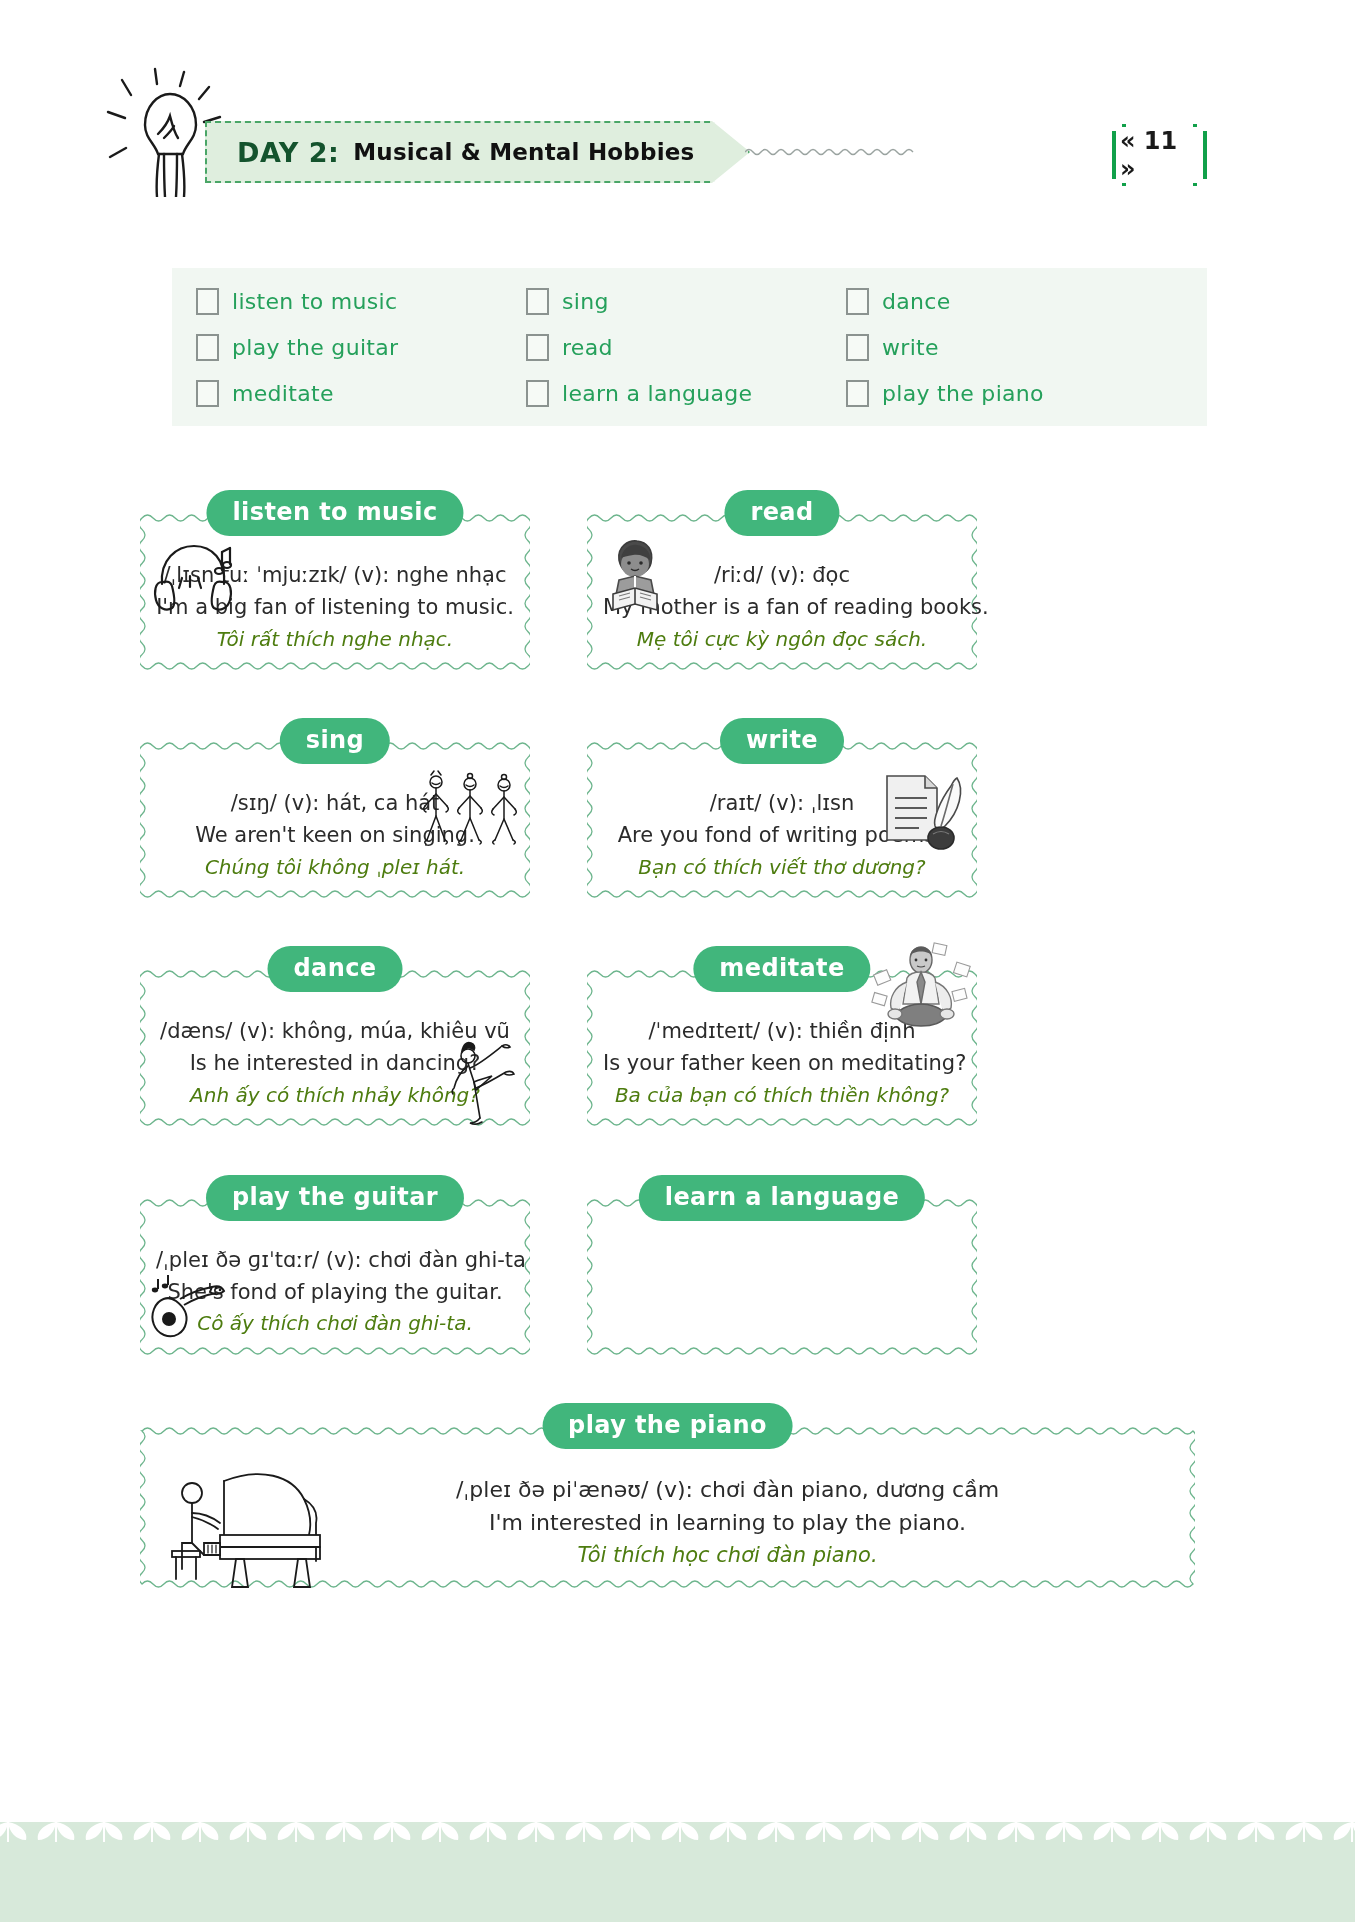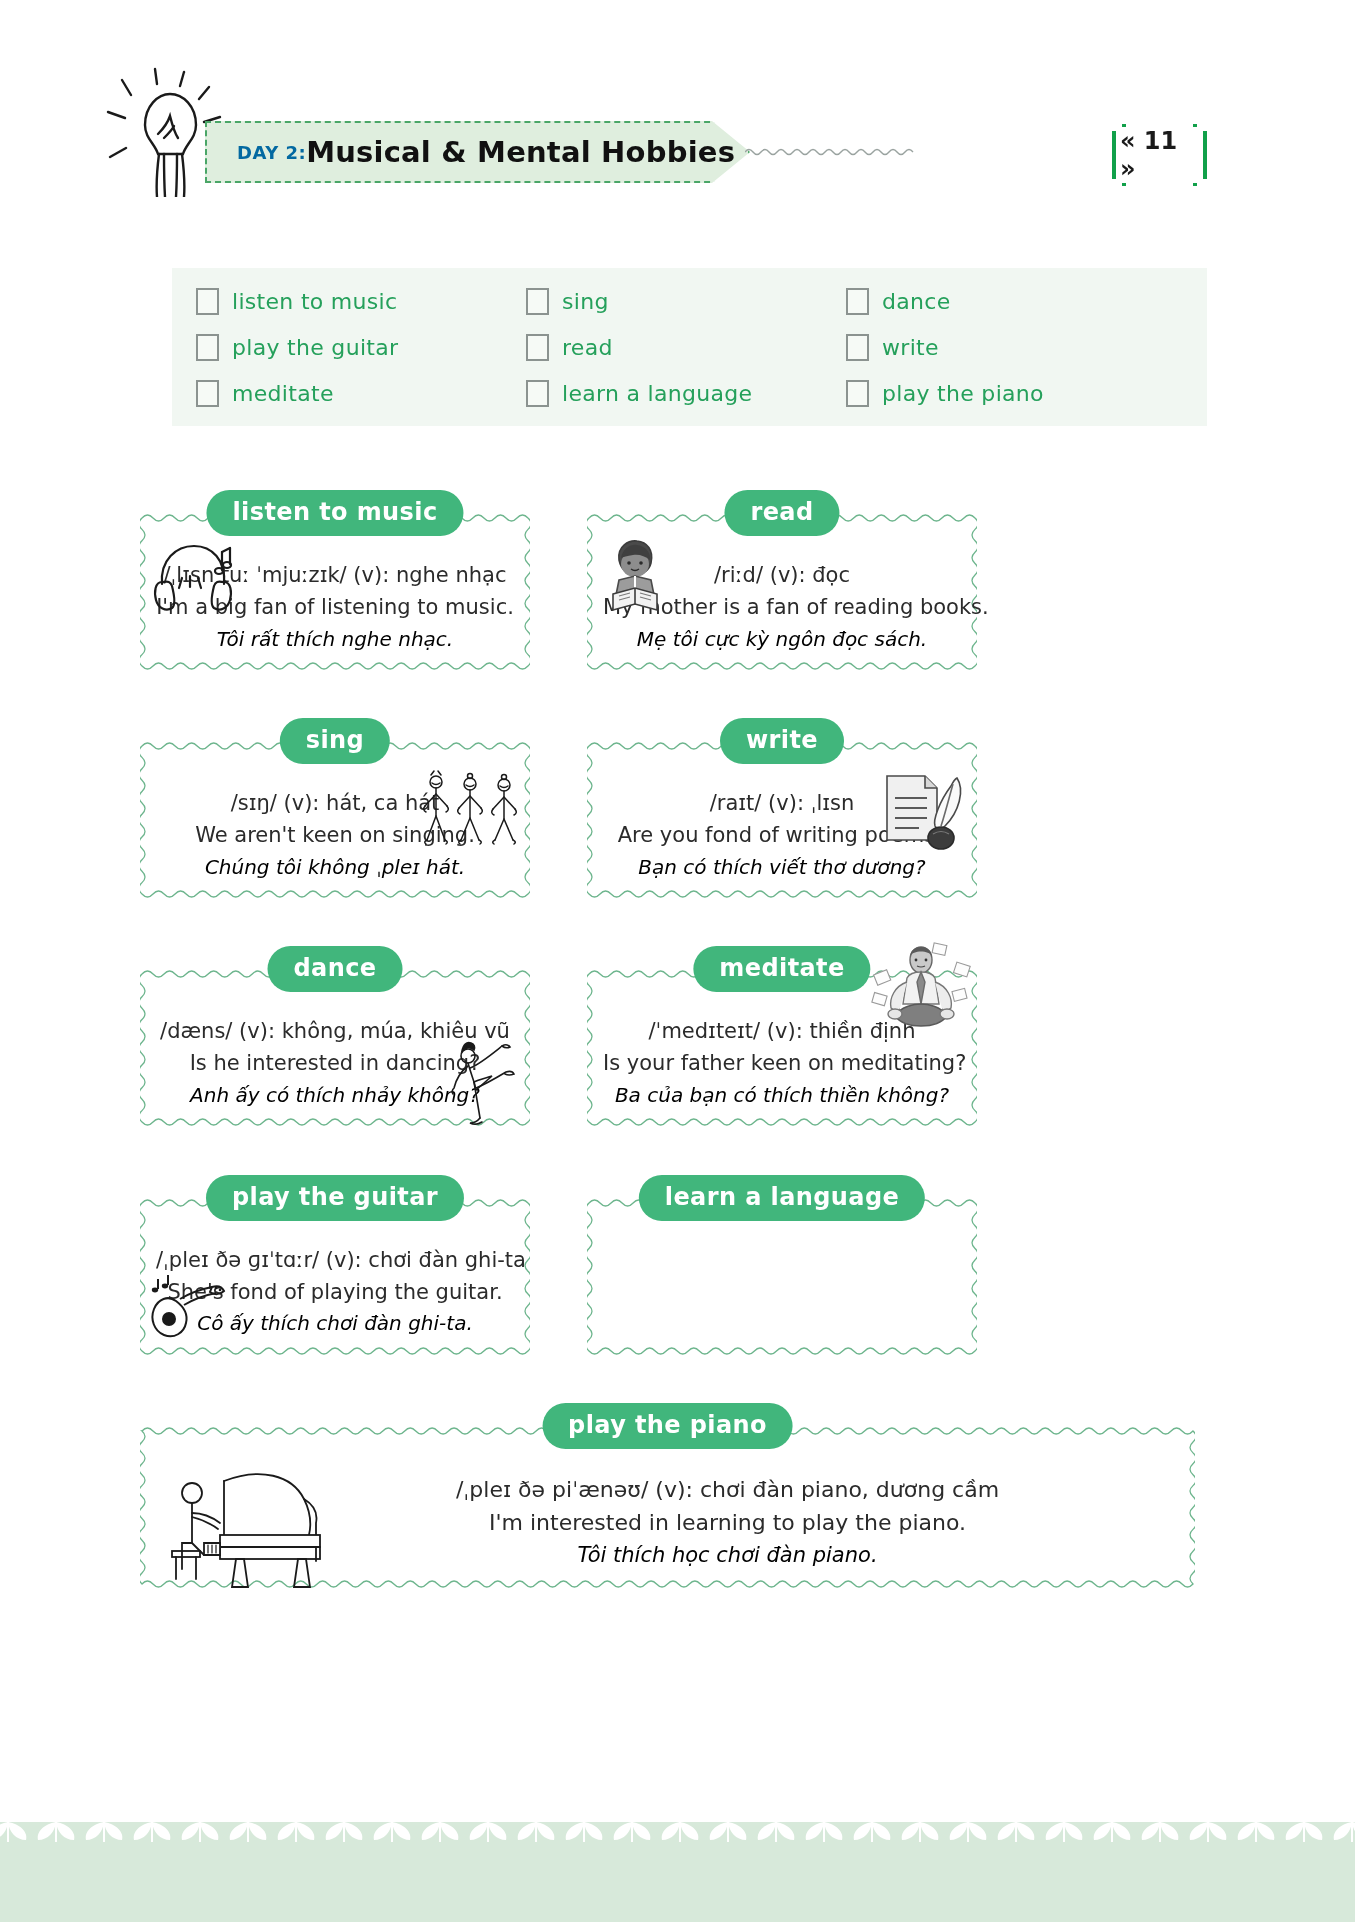--- a/index.html
+++ b/index.html
@@ -38,30 +38,31 @@
     background: #dfeede;
     border: 2px dashed #4aa667;
     display: flex;
     align-items: center;
     padding-left: 30px;
     clip-path: polygon(0 0, calc(100% - 38px) 0, 100% 50%, calc(100% - 38px) 100%, 0 100%);
   }
 
   .title-day {
     font-family: "DejaVu Sans", sans-serif;
-    font-size: 18px;
+    font-size: 27px;
     font-weight: 700;
-    color: #0369a1;
+    color: #14532d;
     letter-spacing: 0.5px;
   }
   .title-main {
     font-family: "DejaVu Sans", sans-serif;
-    font-size: 29px;
+    font-size: 23px;
     font-weight: 700;
     color: #111111;
+    margin-left: 14px;
     letter-spacing: 0.2px;
   }
 
   .connector {
     position: absolute;
     left: 745px;
     top: 144px;
     width: 170px;
     height: 16px;
   }
@@ -198,21 +199,21 @@
     font-family: "DejaVu Sans", sans-serif;
     font-size: 21px;
     color: #2b2b2b;
     line-height: 1.52;
     white-space: nowrap;
   }
   .line-vi {
     font-family: "DejaVu Sans", sans-serif;
     font-size: 20px;
     font-style: italic;
-    color: #000000;
+    color: #4d7c0f;
     line-height: 1.52;
     white-space: nowrap;
   }
 
   .card.wide .line-ipa,
   .card.wide .line-en { font-size: 22px; }
   .card.wide .line-vi { font-size: 21px; }
 
   
   .card-illus {

